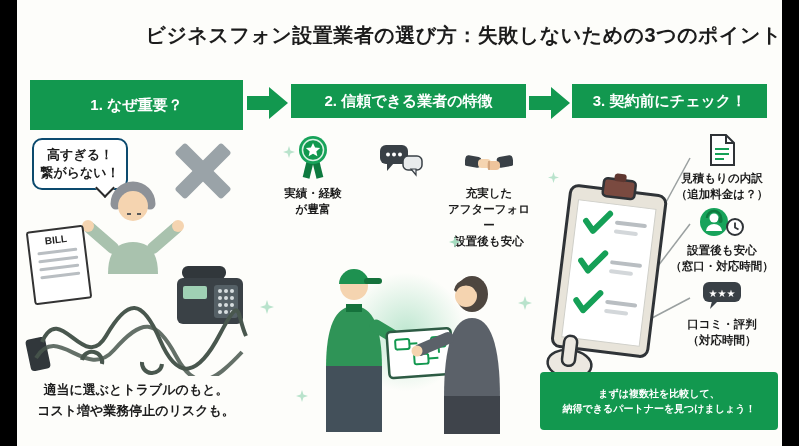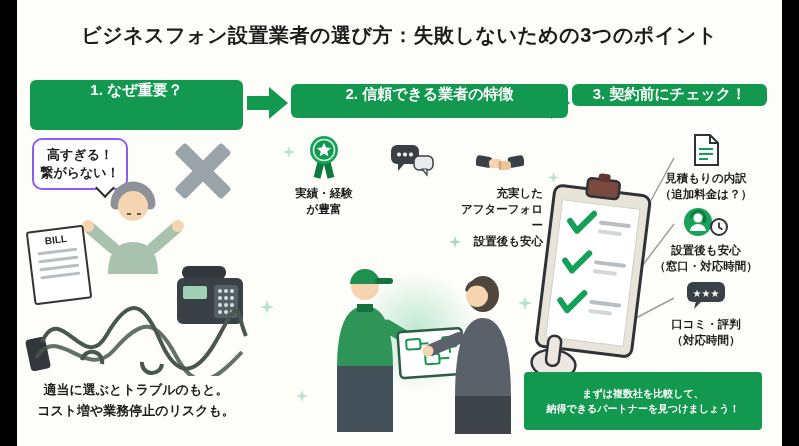--- a/index.html
+++ b/index.html
@@ -2,69 +2,69 @@
 <html><head>
 <meta charset="utf-8">
 <style>
   * { margin:0; padding:0; box-sizing:border-box; }
   :root { --green:#12984f; --green-dark:#0e7a3f; --ink:#1c1c1c; --gray:#9aa3a8; }
   body { font-family:"Liberation Sans","DejaVu Sans",sans-serif; background:#555; }
   .frame { position:relative; width:799px; height:446px; background:#fdfdfa; overflow:hidden; }
   .bar { position:absolute; top:0; bottom:0; width:17px; background:#000; z-index:50; }
   .bar.left { left:0; } .bar.right { right:0; }
 
-  .title { position:absolute; top:22px; left:17px; width:765px; text-align:center;
+  .title { position:absolute; top:22px; left:17px; width:765px; text-align:right;
            font-size:20px; font-weight:bold; color:var(--ink); letter-spacing:.5px; }
 
   .hbox { position:absolute; background:var(--green); color:#fff; font-weight:bold;
-          display:flex; flex-direction:column; justify-content:flex-start; align-items:center;
-          text-align:center; border-radius:6px; line-height:1.32; }
+          display:flex; flex-direction:column; justify-content:center; align-items:center;
+          text-align:center; border-radius:0; line-height:1.32; }
   .hbox.h1 { left:30px;  top:80px; width:213px; height:50px; font-size:15px; }
-  .hbox.h2 { left:291px; top:84px; width:277px; height:34px; font-size:15px; }
-  .hbox.h3 { left:572px; top:84px; width:195px; height:22px; font-size:15px; }
+  .hbox.h2 { left:291px; top:84px; width:235px; height:34px; font-size:15px; }
+  .hbox.h3 { left:572px; top:84px; width:195px; height:34px; font-size:15px; }
   .flow-arrow { position:absolute; top:86px; }
   .flow-arrow.a1 { left:247px; } .flow-arrow.a2 { left:529px; }
 
   .preline { white-space:pre-line; }
 
   
   .sec1 { position:absolute; left:22px; top:132px; width:228px; height:300px; }
   .bubble { position:absolute; left:10px; top:6px; width:96px; background:#fff;
-            border:2px solid #8b5cf6; border-radius:10px; padding:6px 4px;
+            border:2px solid #0c4a6e; border-radius:10px; padding:6px 4px;
             font-size:13px; font-weight:bold; color:var(--ink); text-align:center; line-height:1.4; }
   .bubble::after { content:""; position:absolute; right:14px; bottom:-7px; width:12px; height:12px;
             background:#fff; border-right:2px solid #2a2a2a; border-bottom:2px solid #2a2a2a;
             transform:rotate(45deg); }
   .xmark { position:absolute; left:150px; top:8px; width:62px; height:62px; }
   .xmark::before, .xmark::after { content:""; position:absolute; left:50%; top:50%;
             width:66px; height:15px; background:var(--gray); border-radius:3px; }
   .xmark::before { transform:translate(-50%,-50%) rotate(45deg); }
   .xmark::after  { transform:translate(-50%,-50%) rotate(-45deg); }
   .person1 { position:absolute; left:55px; top:42px; }
   .bill { position:absolute; left:8px; top:96px; width:58px; height:74px; background:#fff;
           border:2px solid #333; border-radius:3px; transform:rotate(-7deg);
           font-size:10px; font-weight:bold; text-align:center; padding-top:4px; color:#222; }
   .bill i { display:block; height:3px; background:#b9bec2; margin:5px 7px 0; border-radius:2px; }
   .phone1 { position:absolute; left:150px; top:132px; }
   .tangle { position:absolute; left:0px; top:158px; }
   .caption1 { position:absolute; left:0; top:248px; width:228px; text-align:center;
               font-size:13px; font-weight:bold; color:var(--ink); line-height:1.6; }
 
   
-  .sec2 { position:absolute; left:279px; top:132px; width:266px; height:300px; }
+  .sec2 { position:absolute; left:268px; top:132px; width:266px; height:300px; }
   .feature { position:absolute; top:2px; width:86px; text-align:center; }
   .feature .ic { height:46px; display:flex; align-items:flex-end; justify-content:center; }
   .feature .lbl { margin-top:5px; font-size:11.5px; font-weight:bold; color:var(--ink); line-height:1.4; }
-  .f1 { left:2px; } .f2 { left:90px; } .f3 { left:178px;text-align:right; }
+  .f1 { left:2px; } .f2 { left:90px; } .f3 { left:178px; }
   .duo { position:absolute; left:8px; top:106px; }
   .glow { position:absolute; border-radius:50%;
           background:radial-gradient(circle,#bfe7d1 0%,rgba(191,231,209,0) 70%); }
 
   
-  .sec3 { position:absolute; left:524px; top:128px; width:240px; height:306px; }
+  .sec3 { position:absolute; left:540px; top:128px; width:240px; height:306px; }
   .leaders { position:absolute; left:0; top:0; }
   .clipboard { position:absolute; left:6px; top:44px; transform:rotate(7deg); }
   .callout { position:absolute; left:126px; width:112px; text-align:center; }
   .callout .ic { display:flex; justify-content:center; align-items:center; height:32px; }
   .callout .lbl { margin-top:4px; font-size:11.5px; font-weight:bold; color:var(--ink); line-height:1.4; }
   .c1 { top:6px; } .c2 { top:78px; } .c3 { top:152px; }
   .cta { position:absolute; left:0px; top:244px; width:238px; height:58px; background:var(--green);
          color:#fff; font-size:10px; font-weight:bold; display:flex; align-items:center;
          justify-content:center; text-align:center; line-height:1.55; border-radius:4px; }
 

